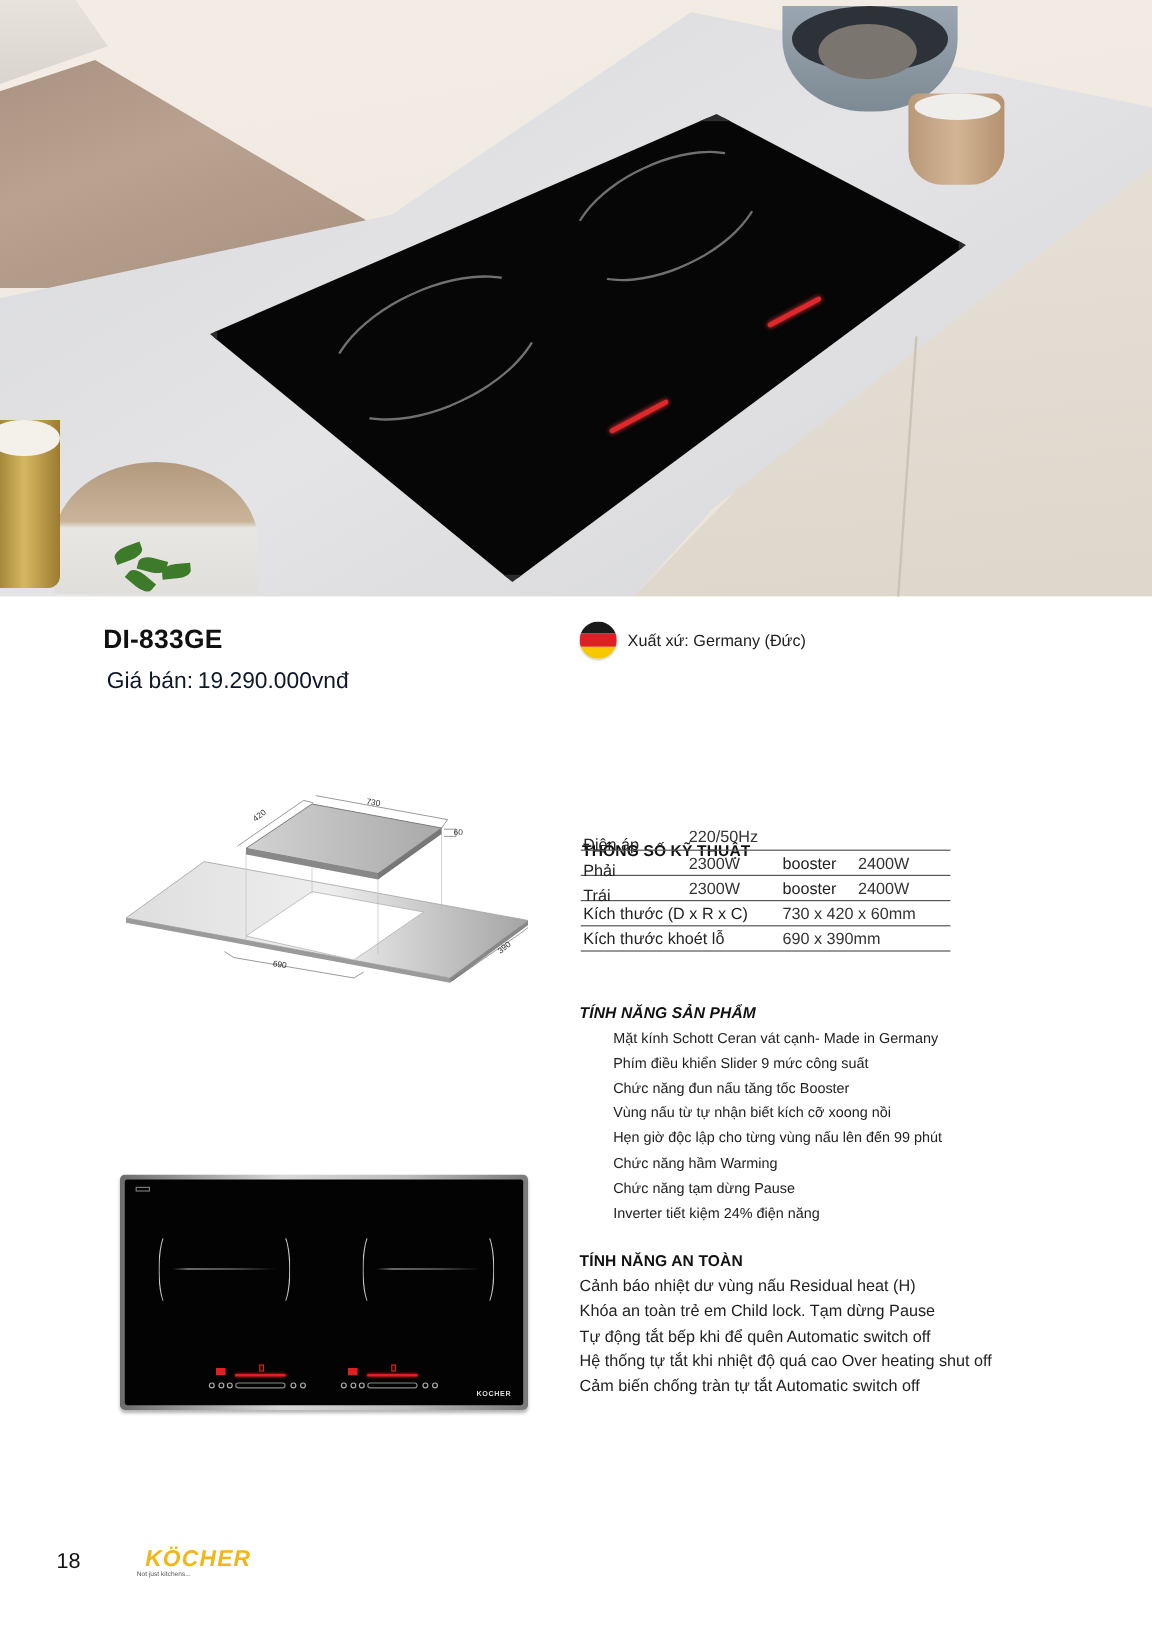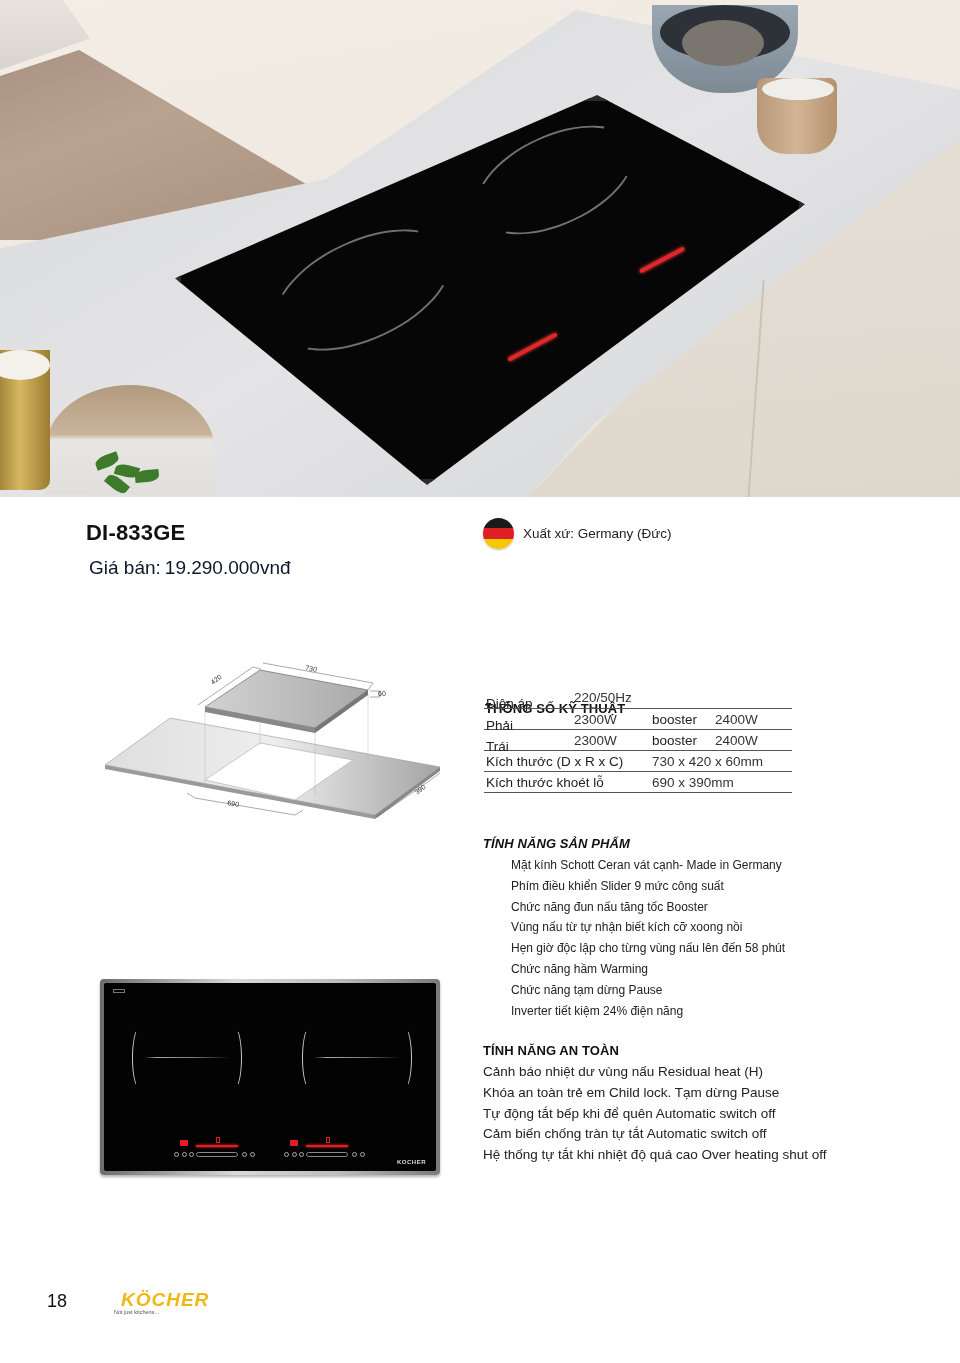--- a/index.html
+++ b/index.html
@@ -206,33 +206,33 @@
     <span class="c4">690 x 390mm</span>
   </div>
 </div>
 
 <div class="section-title features-title">TÍNH NĂNG SẢN PHẨM</div>
 <ul class="feature-list">
   <li>Mặt kính Schott Ceran vát cạnh- Made in Germany</li>
   <li>Phím điều khiển Slider 9 mức công suất</li>
   <li>Chức năng đun nấu tăng tốc Booster</li>
   <li>Vùng nấu từ tự nhận biết kích cỡ xoong nồi</li>
-  <li>Hẹn giờ độc lập cho từng vùng nấu lên đến 58 phút</li>
+  <li>Hẹn giờ độc lập cho từng vùng nấu lên đến 99 phút</li>
   <li>Chức năng hầm Warming</li>
   <li>Chức năng tạm dừng Pause</li>
   <li>Inverter tiết kiệm 24% điện năng</li>
 </ul>
 
 <div class="section-title safety-title">TÍNH NĂNG AN TOÀN</div>
 <ul class="safety-list">
   <li>Cảnh báo nhiệt dư vùng nấu Residual heat (H)</li>
   <li>Khóa an toàn trẻ em Child lock. Tạm dừng Pause</li>
   <li>Tự động tắt bếp khi để quên Automatic switch off</li>
+  <li>Hệ thống tự tắt khi nhiệt độ quá cao Over heating shut off</li>
   <li>Cảm biến chống tràn tự tắt Automatic switch off</li>
-  <li>Hệ thống tự tắt khi nhiệt độ quá cao Over heating shut off</li>
 </ul>
 
 <div class="product">
   <div class="glass">
     <div class="logo-tl"></div>
     <div class="zone" style="left:28px">
       <div class="arc l"></div>
         <div class="arc r"></div>
         <div class="mid"></div>
     </div>

